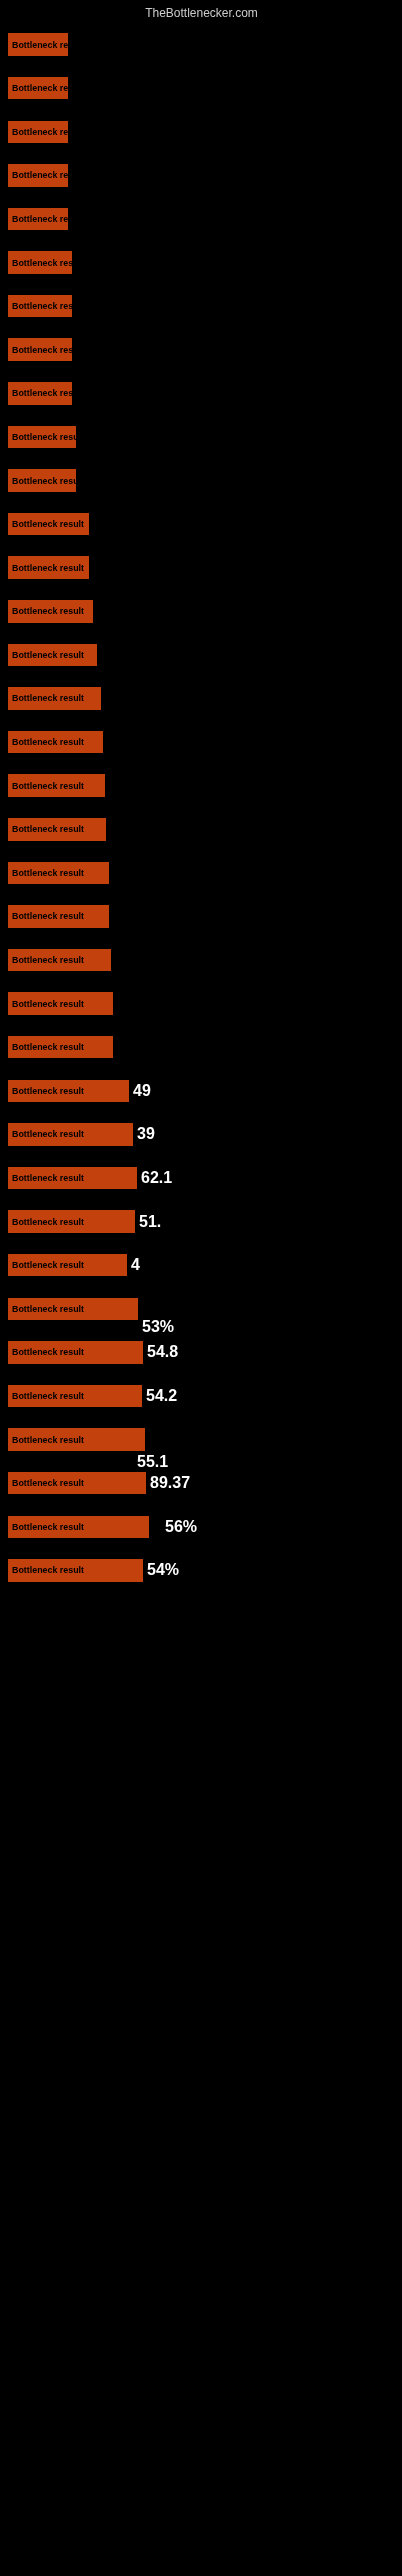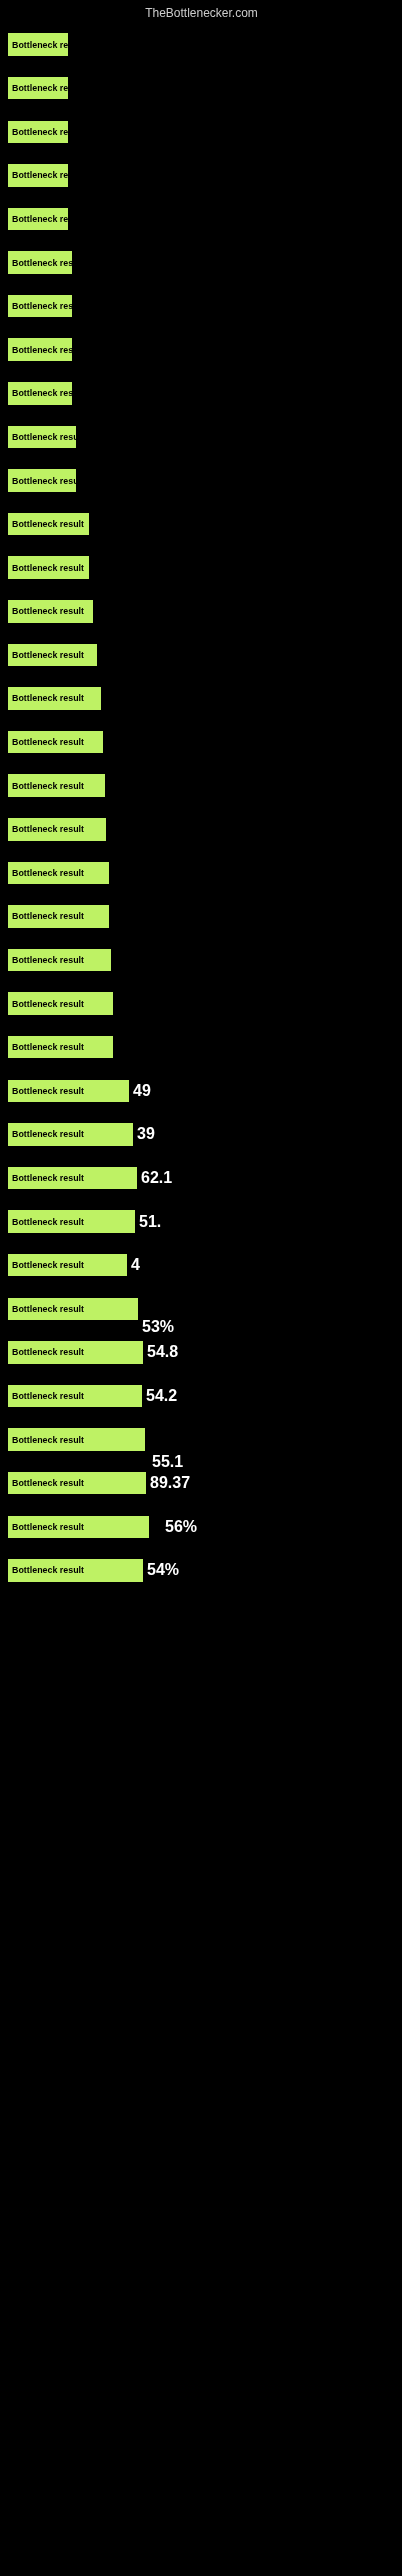--- a/index.html
+++ b/index.html
@@ -22,21 +22,21 @@
     .bar-row {
       display: flex;
       align-items: center;
       margin-bottom: 1.6px;
       height: 42px;
       position: relative;
     }
     .bar-label {
       position: absolute;
       left: 0;
-      background: #bef264;
+      background: #c2410c;
       color: #000;
       font-size: 8.9px;
       font-weight: bold;
       padding: 0 4px;
       white-space: nowrap;
       height: 22.5px;
       display: flex;
       align-items: center;
       z-index: 2;
     }
@@ -152,21 +152,21 @@
     <div class="bar-row">
       <div class="bar-label" style="width: 135px;">Bottleneck result</div>
       <div class="bar-value" style="left: 139px;">54.8</div>
     </div>
     <div class="bar-row">
       <div class="bar-label" style="width: 134px;">Bottleneck result</div>
       <div class="bar-value" style="left: 138px;">54.2</div>
     </div>
     <div class="bar-row">
       <div class="bar-label" style="width: 137px;">Bottleneck result</div>
-      <div class="bar-value" style="left: 144px; margin-top: 44px;">55.1</div>
+      <div class="bar-value" style="left: 129px; margin-top: 44px;">55.1</div>
     </div>
     <div class="bar-row">
       <div class="bar-label" style="width: 138px;">Bottleneck result</div>
       <div class="bar-value" style="left: 142px;">89.37</div>
     </div>
     <div class="bar-row">
       <div class="bar-label" style="width: 141px;">Bottleneck result</div>
       <div class="bar-value" style="left: 145px; margin-left: 12px;">56%</div>
     </div>
     <div class="bar-row">

